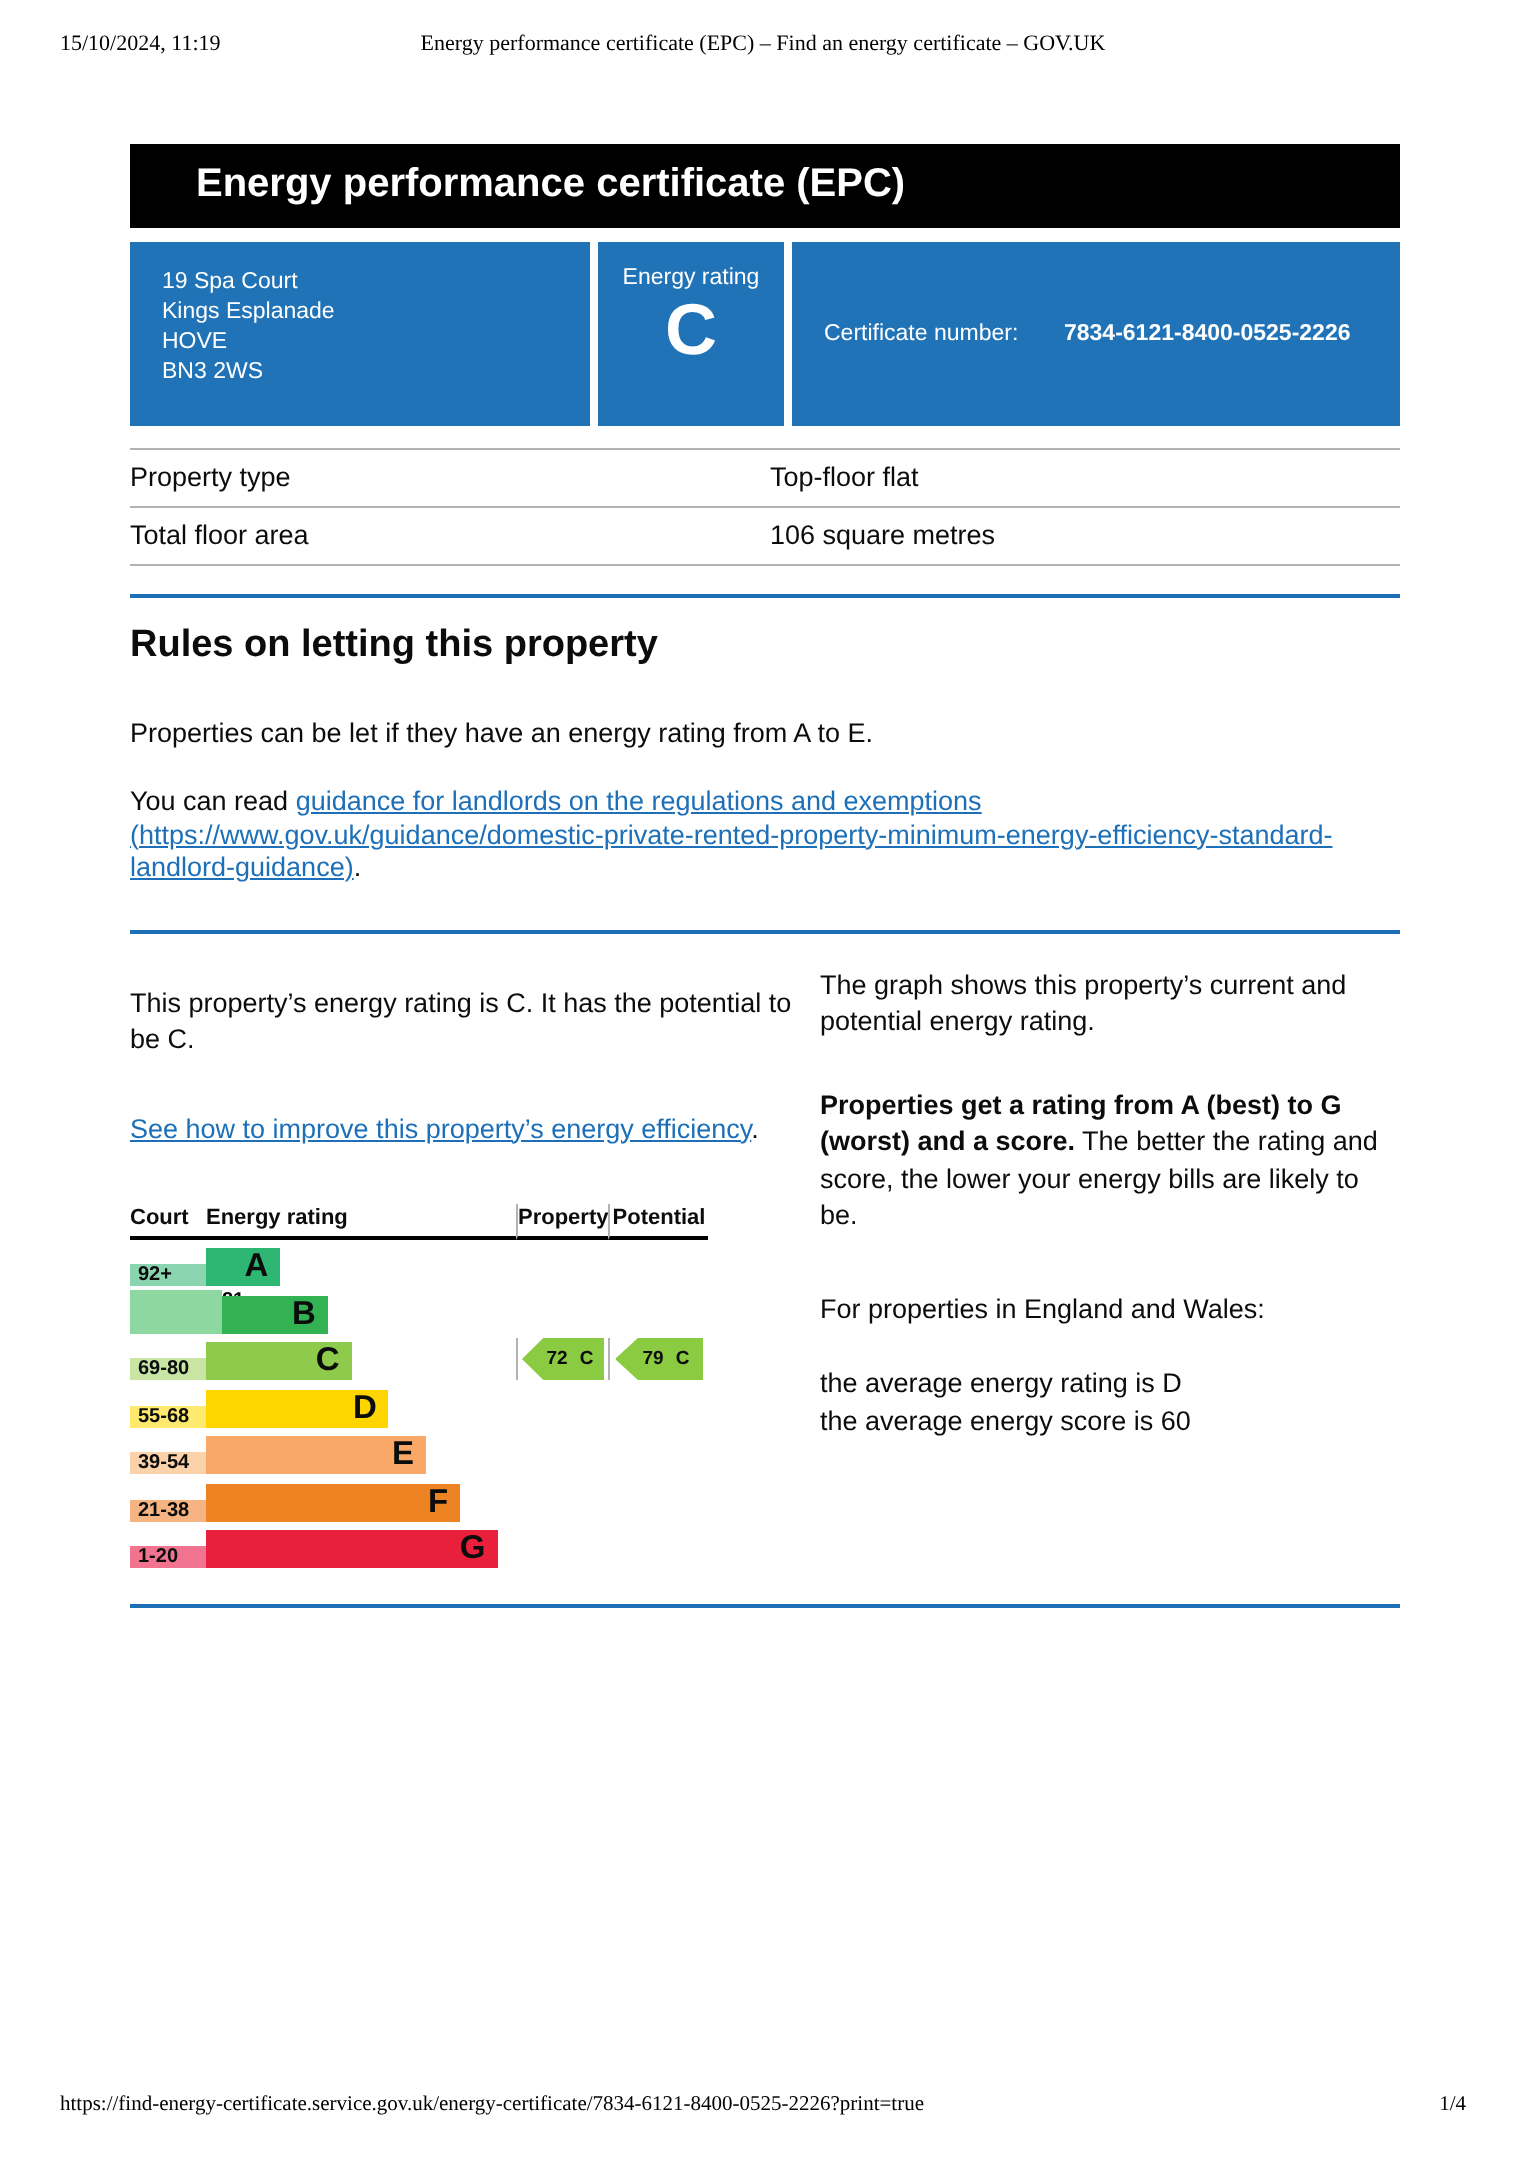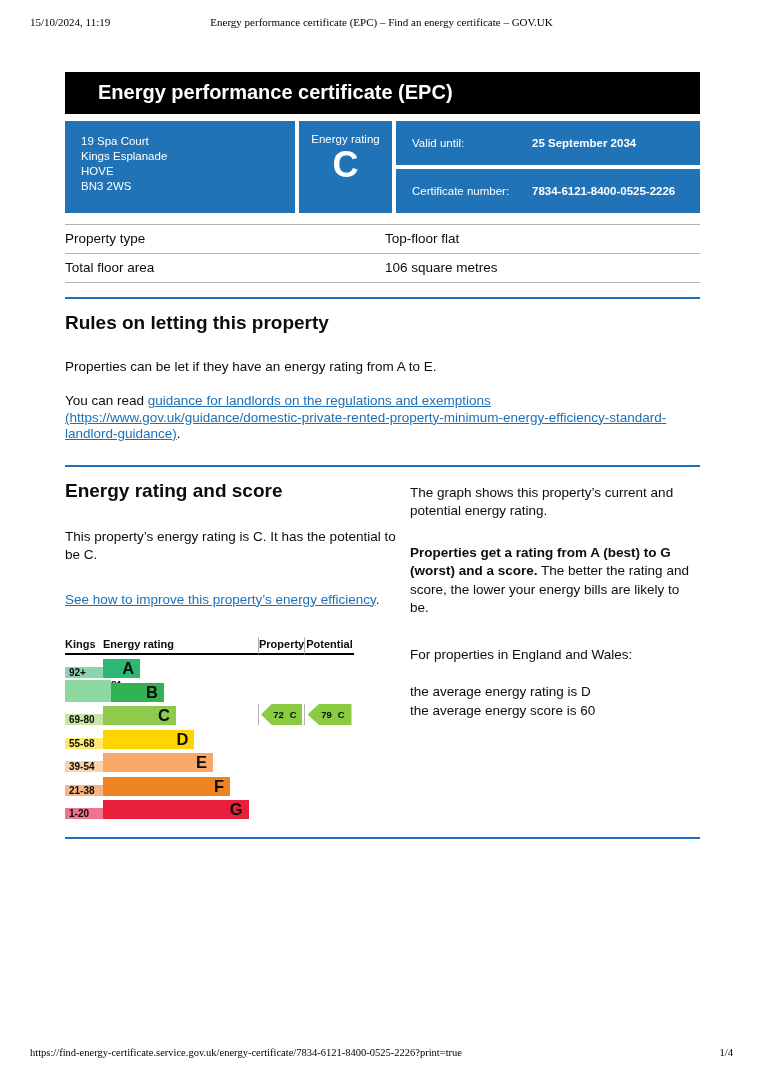--- a/index.html
+++ b/index.html
@@ -103,24 +103,20 @@
       <div>Kings Esplanade</div>
       <div>HOVE</div>
       <div>BN3 2WS</div>
     </div>
     <div class="blue rating-box">
       <div>Energy rating</div>
       <div class="rating-letter">C</div>
     </div>
     <div class="cert-col">
       <div class="blue info-row">
-        <span class="info-label">Valid until:</span>
-        <span class="info-value">25 September 2034</span>
-      </div>
-      <div class="blue info-row">
         <span class="info-label">Certificate number:</span>
         <span class="info-value">7834-6121-8400-0525-2226</span>
       </div>
     </div>
   </div>
 
   <div class="prop-table">
     <div class="prop-row">
       <div class="prop-label">Property type</div>
       <div>Top-floor flat</div>
@@ -134,27 +130,26 @@
   <div class="rule rule-1"></div>
 
   <div class="h2">Rules on letting this property</div>
   <p class="rules-p1">Properties can be let if they have an energy rating from A to E.</p>
   <p class="rules-p2"><span>You can read </span><a class="doclink">guidance for landlords on the regulations and exemptions (https://www.gov.uk/guidance/domestic-private-rented-property-minimum-energy-efficiency-standard-landlord-guidance)</a><span>.</span></p>
 
   <div class="rule rule-2"></div>
 
   <div class="twocol">
     <div class="col-left">
-      <div class="h2">Energy rating and score</div>
       <p class="lead">This property’s energy rating is C. It has the potential to be C.</p>
       <p class="improve"><a class="doclink">See how to improve this property’s energy efficiency</a><span>.</span></p>
 
       <div class="epc-chart">
         <div class="epc-header">
-          <div class="h-score">Kings</div>
+          <div class="h-score">Court</div>
           <div class="h-rating">Energy rating</div>
           <div class="h-current">Property</div>
           <div class="h-potential">Potential</div>
         </div>
         <div>
             <div class="epc-row">
               <div class="score-cell" style="background: rgb(138, 212, 175);">92+</div>
               <div class="bar-zone">
                 <div class="bar" style="background: rgb(45, 183, 115); width: 24%;">A</div>
               </div>

